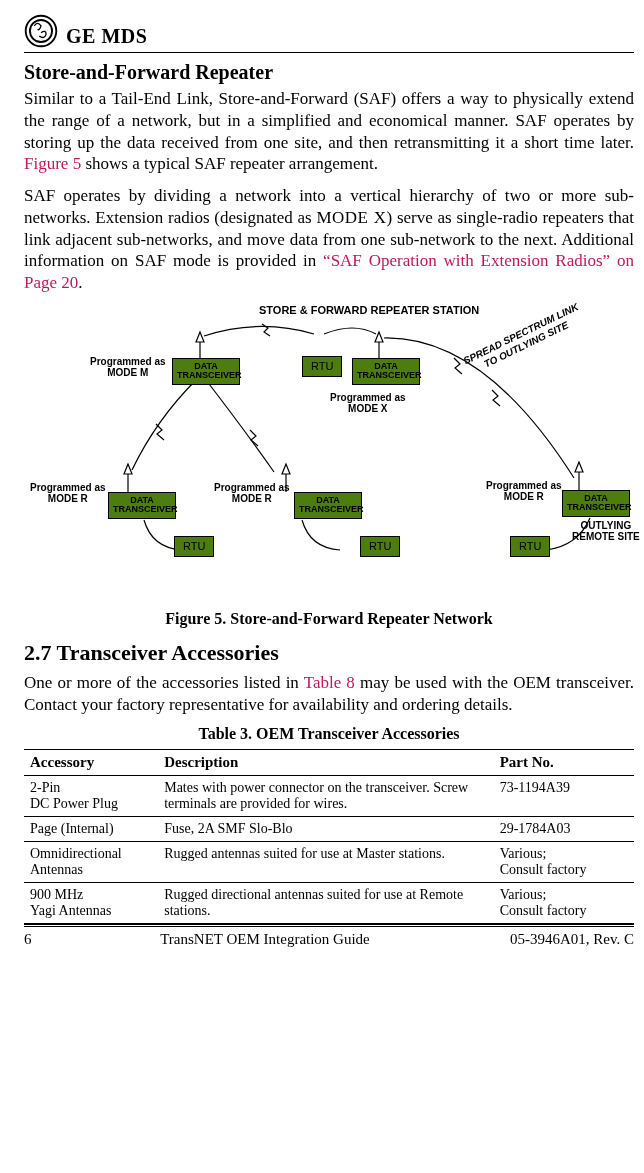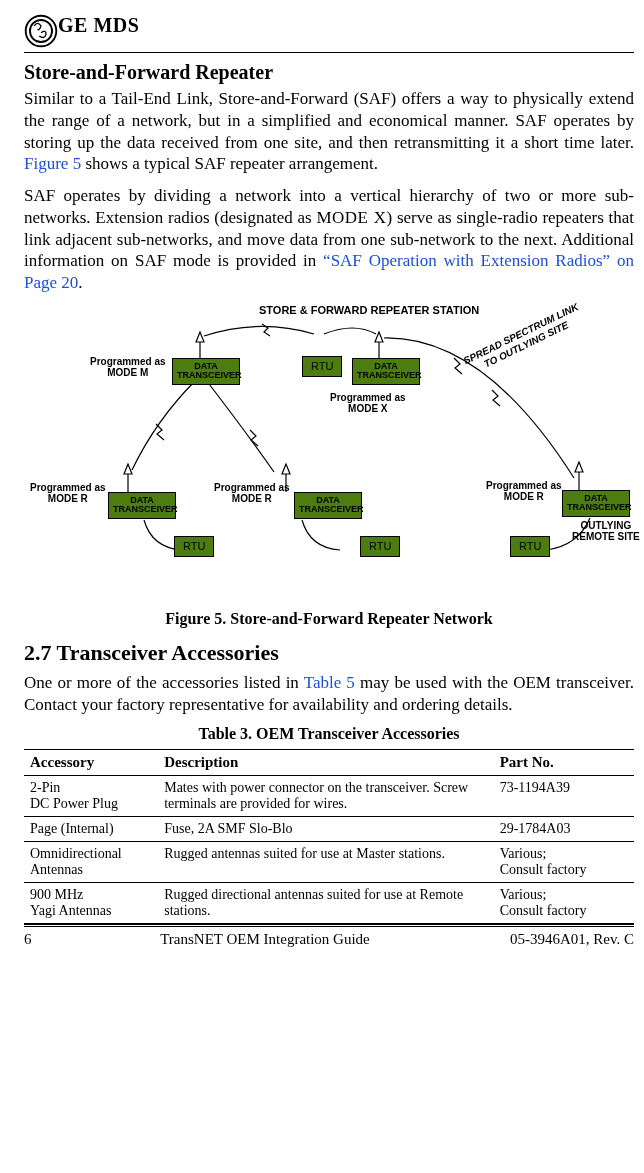--- a/index.html
+++ b/index.html
@@ -10,32 +10,33 @@
     color: #000;
     font-size: 15px;
   }
   .page {
     width: 644px;
     box-sizing: border-box;
     padding: 14px 10px 6px 24px;
   }
   .header-bar {
     display: flex;
-    align-items: flex-start;
+    align-items: flex-end;
+    gap: 8px;
     border-bottom: 1.5px solid #000;
     padding-bottom: 4px;
     margin-bottom: 8px;
   }
   .ge-logo { width: 34px; height: 34px; }
   .ge-logo circle { stroke: #000; fill: none; stroke-width: 2.2; }
   .brand { font-size: 20px; font-weight: bold; letter-spacing: .5px; }
   .h-bold { font-weight: bold; font-size: 20px; margin: 6px 0 4px; }
   .h2 { font-weight: bold; font-size: 22px; margin: 12px 0 6px; }
   .body-text { font-size: 17px; line-height: 1.28; margin: 4px 0 10px; text-align: justify; }
-  .link { color: #1d4ed8; }
+  .link { color: #be185d; }
   .figure-caption { text-align: center; font-weight: bold; font-size: 16px; margin: 6px 0 10px; }
   .table-caption { text-align: center; font-weight: bold; font-size: 16px; margin: 6px 0 6px; }
   table.acc {
     width: 100%;
     border-collapse: collapse;
     font-size: 14px;
   }
   table.acc th, table.acc td {
     text-align: left;
     padding: 4px 6px;
@@ -193,21 +194,21 @@
     <div class="dg-box" style="left:538px; top:186px; width:68px;">DATA<br>TRANSCEIVER</div>
     <div class="dg-lbl" style="left:548px; top:216px; text-align:center;">OUTLYING<br>REMOTE SITE</div>
     <div class="dg-box dg-rtu" style="left:486px; top:232px;">RTU</div>
   </div>
 
   <div class="figure-caption">Figure 5. Store-and-Forward Repeater Network</div>
 
   <div class="h2">2.7   Transceiver Accessories</div>
 
   <div class="body-text">
-    <span>One or more of the accessories listed in </span><span class="link">Table 5</span><span> may be used with the OEM transceiver. Contact your factory representative for availability and ordering details.</span>
+    <span>One or more of the accessories listed in </span><span class="link">Table 8</span><span> may be used with the OEM transceiver. Contact your factory representative for availability and ordering details.</span>
   </div>
 
   <div class="table-caption">Table 3. OEM Transceiver Accessories</div>
 
   <table class="acc">
     <colgroup>
         <col style="width:22%">
         <col style="width:55%">
         <col style="width:23%">
       </colgroup>

